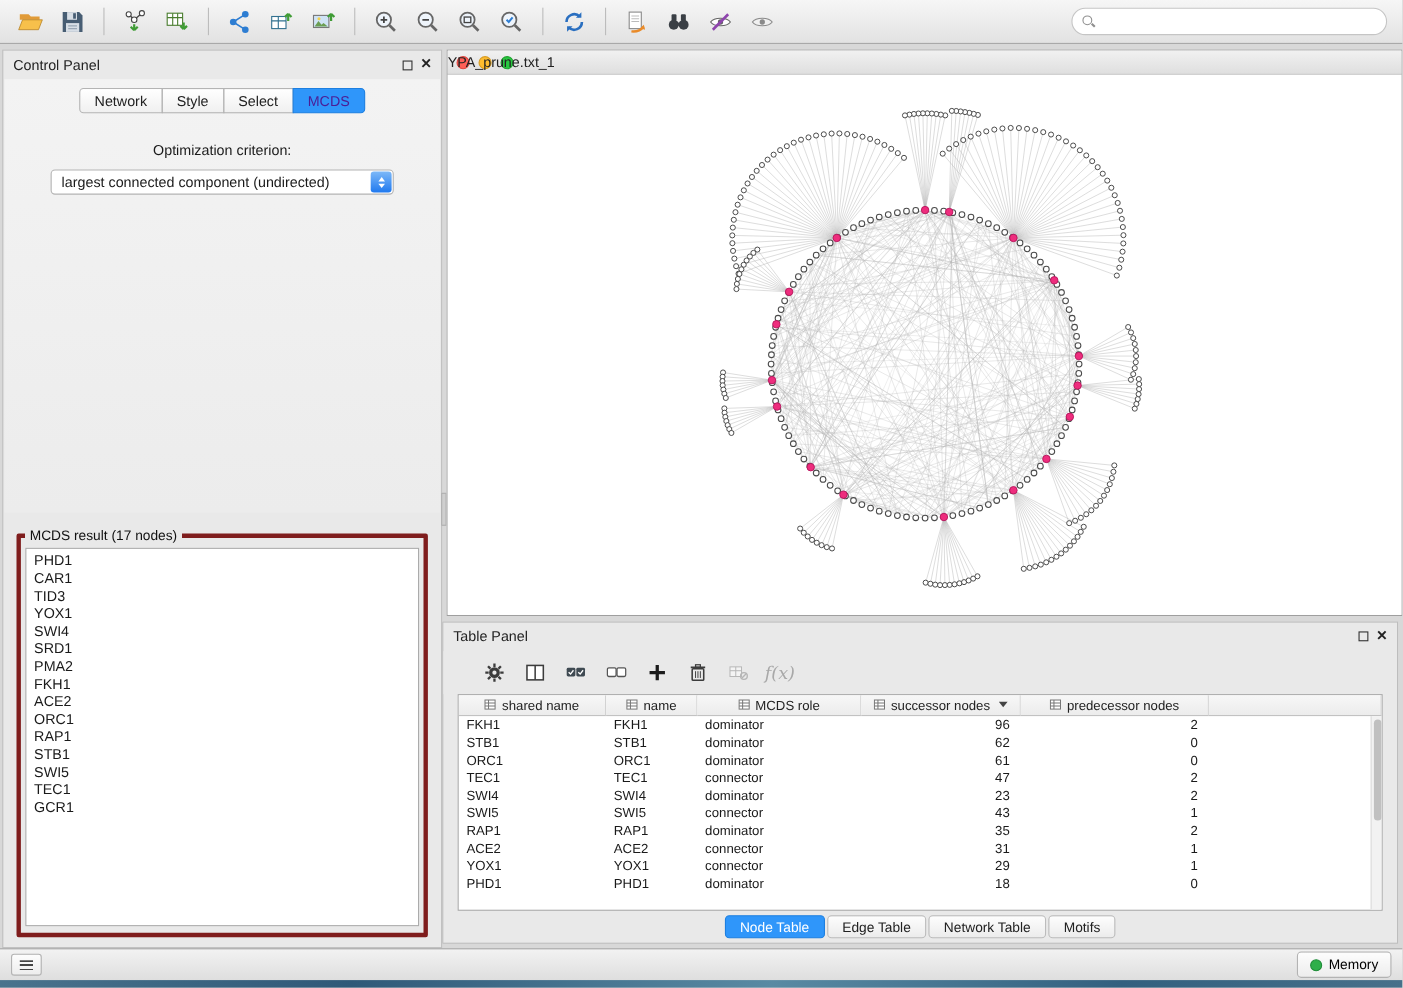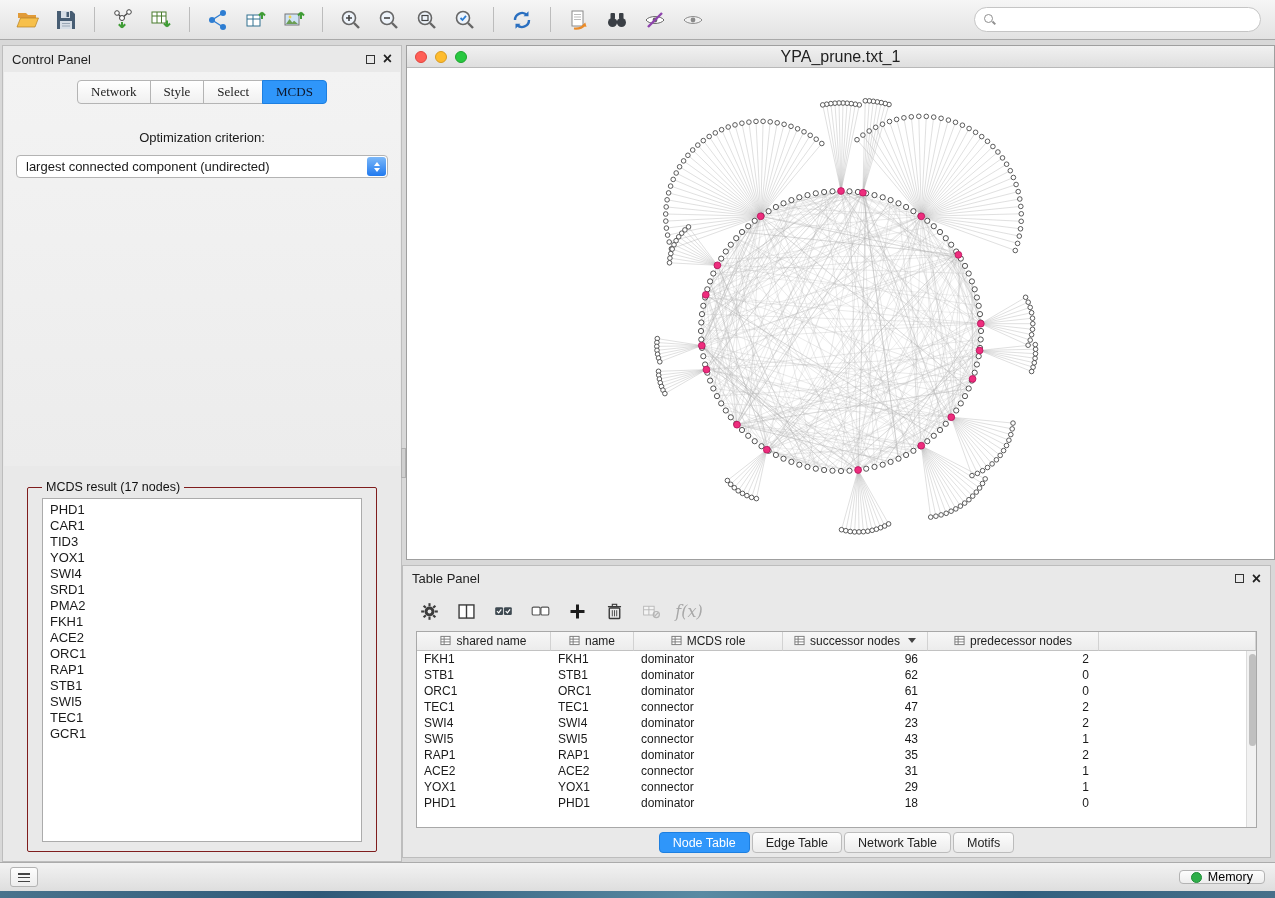--- a/index.html
+++ b/index.html
@@ -20,72 +20,72 @@
   
   .panel-titlebar{height:26px;display:flex;align-items:center;padding:0 9px;gap:8px;font-size:13px;color:#222}
   .panel-titlebar .spacer{flex:1}
   .float-icon{width:9px;height:9px;border:1.5px solid #333;display:inline-block;cursor:pointer}
   .close-x{font-size:16px;font-weight:bold;line-height:12px;color:#222;cursor:pointer}
 
   
   .control-panel{position:absolute;left:2px;top:45px;width:400px;height:817px;background:#e9e9e9;border:1px solid #bdbdbd}
   .cp-top{height:394px;background:linear-gradient(#f3f3f3,#ececec);margin:0 1px;text-align:center}
   .cp-tabs{display:inline-flex;margin-top:8px}
-  .cp-tab{font-family:Liberation Serif, serif;font-size:13px;padding:3px 13px;background:linear-gradient(#ffffff,#f0f0f0);border:1px solid #b4b4b4;margin-left:-1px;color:#222;cursor:pointer}
+  .cp-tab{font-family:Liberation Sans, sans-serif;font-size:13px;padding:3px 13px;background:linear-gradient(#ffffff,#f0f0f0);border:1px solid #b4b4b4;margin-left:-1px;color:#222;cursor:pointer}
   .cp-tab:first-child{border-radius:4px 0 0 4px;margin-left:0}
   .cp-tab:last-child{border-radius:0 4px 4px 0}
-  .cp-tab.active{background:#2f96fa;border-color:#1d7fe0;color:#0f172a}
+  .cp-tab.active{background:#2f96fa;border-color:#1d7fe0;color:#4c1d95}
   .opt-label{margin-top:26px;font-size:13px}
-  .combo{width:372px;height:23px;margin:10px auto 0;background:#fff;border:1px solid #b3b3b3;border-radius:4px;position:relative;display:flex;align-items:center;padding:0 12px 0 9px;font-size:13px;cursor:pointer;text-align:center;white-space:nowrap}
+  .combo{width:312px;height:23px;margin:10px auto 0;background:#fff;border:1px solid #b3b3b3;border-radius:4px;position:relative;display:flex;align-items:center;padding:0 12px 0 9px;font-size:13px;cursor:pointer;text-align:center;white-space:nowrap}
   .combo-btn{position:absolute;right:1px;top:1px;bottom:1px;width:19px;background:linear-gradient(#7cb8f8,#2079ef);border-radius:3px;display:flex;flex-direction:column;align-items:center;justify-content:center;gap:2px}
   .tri-up{width:0;height:0;border-left:3.5px solid transparent;border-right:3.5px solid transparent;border-bottom:4.5px solid #fff}
   .tri-down{width:0;height:0;border-left:3.5px solid transparent;border-right:3.5px solid transparent;border-top:4.5px solid #fff}
   .btn-row{margin-top:17px;display:flex;justify-content:center;gap:13px}
   .mac-btn{font-family:inherit;font-size:13px;padding:3px 15px;background:linear-gradient(#ffffff,#f1f1f1);border:1px solid #b3b3b3;border-radius:5px;color:#111;cursor:pointer}
   .mac-btn.focused{box-shadow:0 0 0 3px rgba(110,165,240,.75);border-color:#6b9fe0}
-  .result-fieldset{margin:14px 24px 0;border:1px solid #7f1d1d;border-radius:2px;padding:4px 14px 6px;height:372px;background:transparent}
+  .result-fieldset{margin:14px 12px 0;border:4px solid #7f1d1d;border-radius:2px;padding:4px 4px 6px;height:372px;background:transparent}
   .result-fieldset legend{font-size:12.5px;padding:0 4px;color:#111}
   .result-list{background:#fff;border:1px solid #ababab;height:344px;overflow:hidden;text-align:left;padding:3px 0;font-size:13px}
   .result-item{padding:0 7px;height:16px;line-height:16px}
 
   
   .network-window{position:absolute;left:406px;top:45px;width:869px;height:515px;background:#fff;border:1px solid #9f9f9f;display:flex;flex-direction:column}
   .net-titlebar{height:22px;background:linear-gradient(#f1f1f1,#dfdfdf);border-bottom:1px solid #b9b9b9;display:flex;align-items:center;padding:0 8px;position:relative}
   .tl{width:12px;height:12px;border-radius:50%;margin-right:8px;cursor:pointer}
   .tl.red{background:#ff5f57;border:0.5px solid #e0443e}
   .tl.yellow{background:#febc2e;border:0.5px solid #d89c22}
   .tl.green{background:#28c840;border:0.5px solid #1fa32f}
-  .net-title{position:absolute;left:0;right:0;text-align:center;font-size:16px;color:#222;pointer-events:none}
+  .net-title{position:absolute;left:0;right:0;font-size:13px;color:#222;pointer-events:none}
   .net-canvas{flex:1;background:#fff;position:relative;overflow:hidden}
   .net-canvas svg{position:absolute;left:0;top:0}
   .v-splitter-handle{position:absolute;left:401px;top:448px;width:5px;height:30px;background:#cfcfcf;border:1px solid #b0b0b0;cursor:col-resize}
 
   
   .table-panel{position:absolute;left:402px;top:565px;width:869px;height:293px;background:#e9e9e9;border:1px solid #bdbdbd;display:flex;flex-direction:column}
-  .tp-toolbar{height:40px;display:flex;align-items:center;gap:9px;padding:0 12px;background:#e9e9e9}
+  .tp-toolbar{height:40px;display:flex;align-items:center;gap:9px;padding:0 32px;background:#e9e9e9}
   .tp-tool{width:28px;height:28px;border:none;background:transparent;display:flex;align-items:center;justify-content:center;cursor:pointer}
   .tp-tool svg{width:21px;height:21px}
   .fx{font-family:"DejaVu Serif","Liberation Serif",serif;font-style:italic;font-size:16px;color:#a8a8a8;margin-left:2px}
   .tp-table{margin:0 13px;height:201px;background:#fff;border:1px solid #a8a8a8;position:relative;overflow:hidden}
   .tp-grid{display:grid;grid-template-columns:134px 83px 149px 145px 171px 1fr}
   .tp-header-cell{height:19px;background:linear-gradient(#f7f7f7,#ececec);border-right:1px solid #d2d2d2;border-bottom:1px solid #c2c2c2;display:flex;align-items:center;justify-content:center;gap:5px;font-size:12px;color:#222;cursor:pointer;overflow:hidden;white-space:nowrap}
   .chev{width:0;height:0;border-left:4px solid transparent;border-right:4px solid transparent;border-top:5px solid #444;margin-left:3px}
   .tp-row-cell{height:16px;line-height:16px;font-size:12px;padding:0 7px;white-space:nowrap;overflow:hidden}
   .tp-row-cell.num{text-align:right;padding-right:10px}
   .tp-scroll{position:absolute;right:0;top:19px;bottom:0;width:10px;background:#f2f2f2;border-left:1px solid #dcdcdc}
   .tp-scroll .thumb{position:absolute;left:1.5px;width:7px;top:3px;height:92px;background:#c0c0c0;border-radius:4px}
   .tp-tabs{height:29px;display:flex;align-items:center;justify-content:center;gap:2px}
   .tp-tab{font-family:inherit;font-size:12.5px;height:21px;padding:0 13px;background:linear-gradient(#fdfdfd,#ececec);border:1px solid #bcbcbc;border-radius:4px;color:#222;cursor:pointer}
   .tp-tab.active{background:#2f96fa;border-color:#1d7fe0;color:#fff}
 
   
   .status-bar{position:absolute;left:0;top:862px;width:1275px;height:29px;background:linear-gradient(#f2f2f2,#dedede);border-top:1px solid #ababab;display:flex;align-items:center;padding:0 10px}
   .list-btn{width:28px;height:20px;border:1px solid #b3b3b3;border-radius:3px;background:linear-gradient(#fdfdfd,#ededed);display:flex;align-items:center;justify-content:center;cursor:pointer}
   .list-glyph{width:12px;height:9px;background:repeating-linear-gradient(#444 0 1.5px,transparent 1.5px 3.75px)}
-  .memory-btn{margin-left:auto;height:14px;display:flex;align-items:center;gap:6px;padding:0 11px;border:1px solid #b3b3b3;border-radius:4px;background:linear-gradient(#fdfdfd,#ededed);font-size:12.5px;cursor:pointer}
+  .memory-btn{margin-left:auto;height:24px;display:flex;align-items:center;gap:6px;padding:0 11px;border:1px solid #b3b3b3;border-radius:4px;background:linear-gradient(#fdfdfd,#ededed);font-size:12.5px;cursor:pointer}
   .memory-dot{width:11px;height:11px;border-radius:50%;background:#2faf4a;border:1px solid #1f8c38}
 
   
   .wallpaper{position:absolute;left:0;top:891px;width:1275px;height:7px;background:linear-gradient(90deg,#49738d,#2f5978 25%,#598aa3 55%,#32607f 80%,#47708a)}
 </style>
 </head>
 <body>
 
 <div class="toolbar">
   <button class="tbtn">

